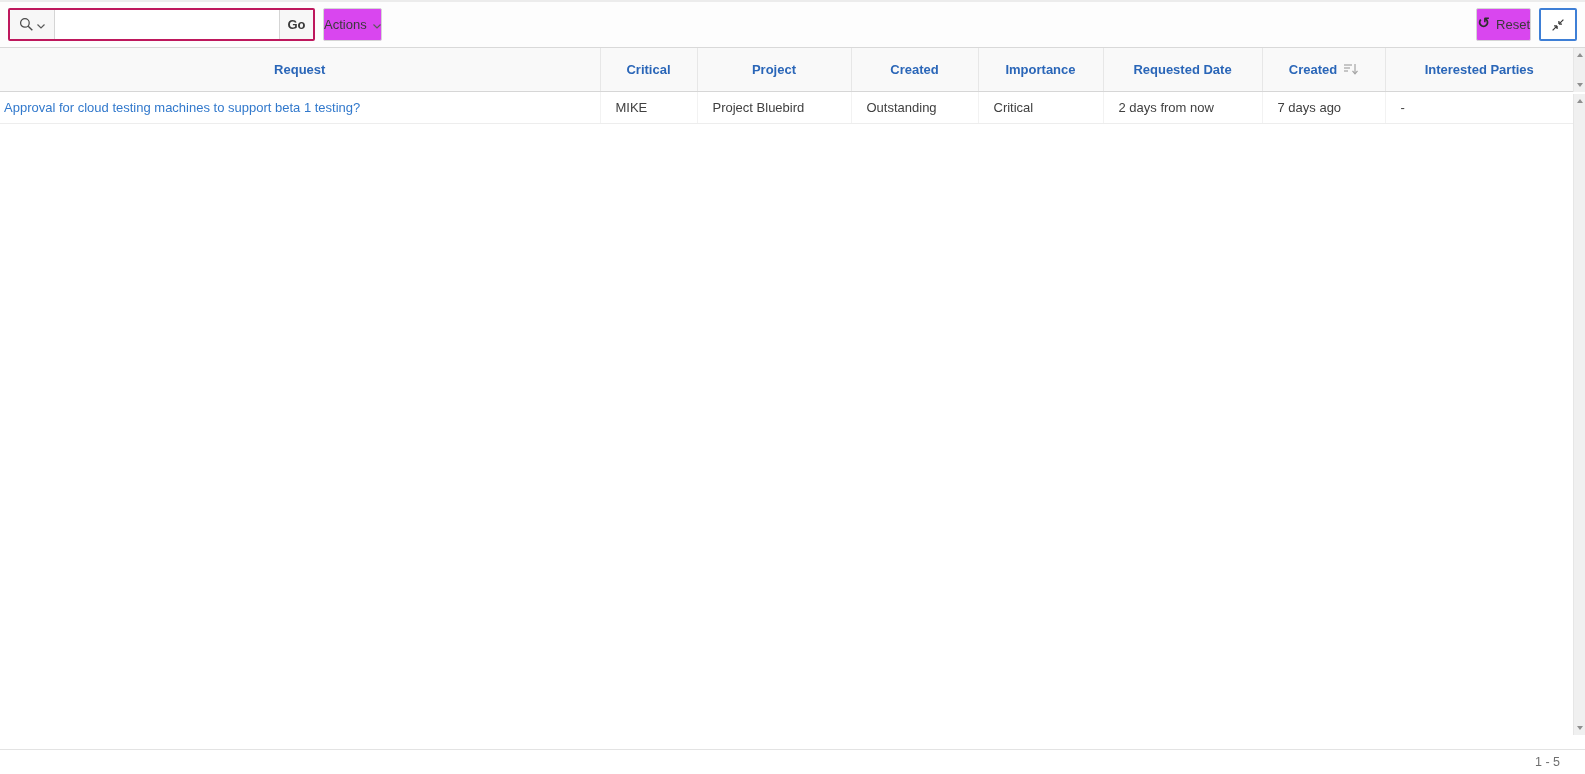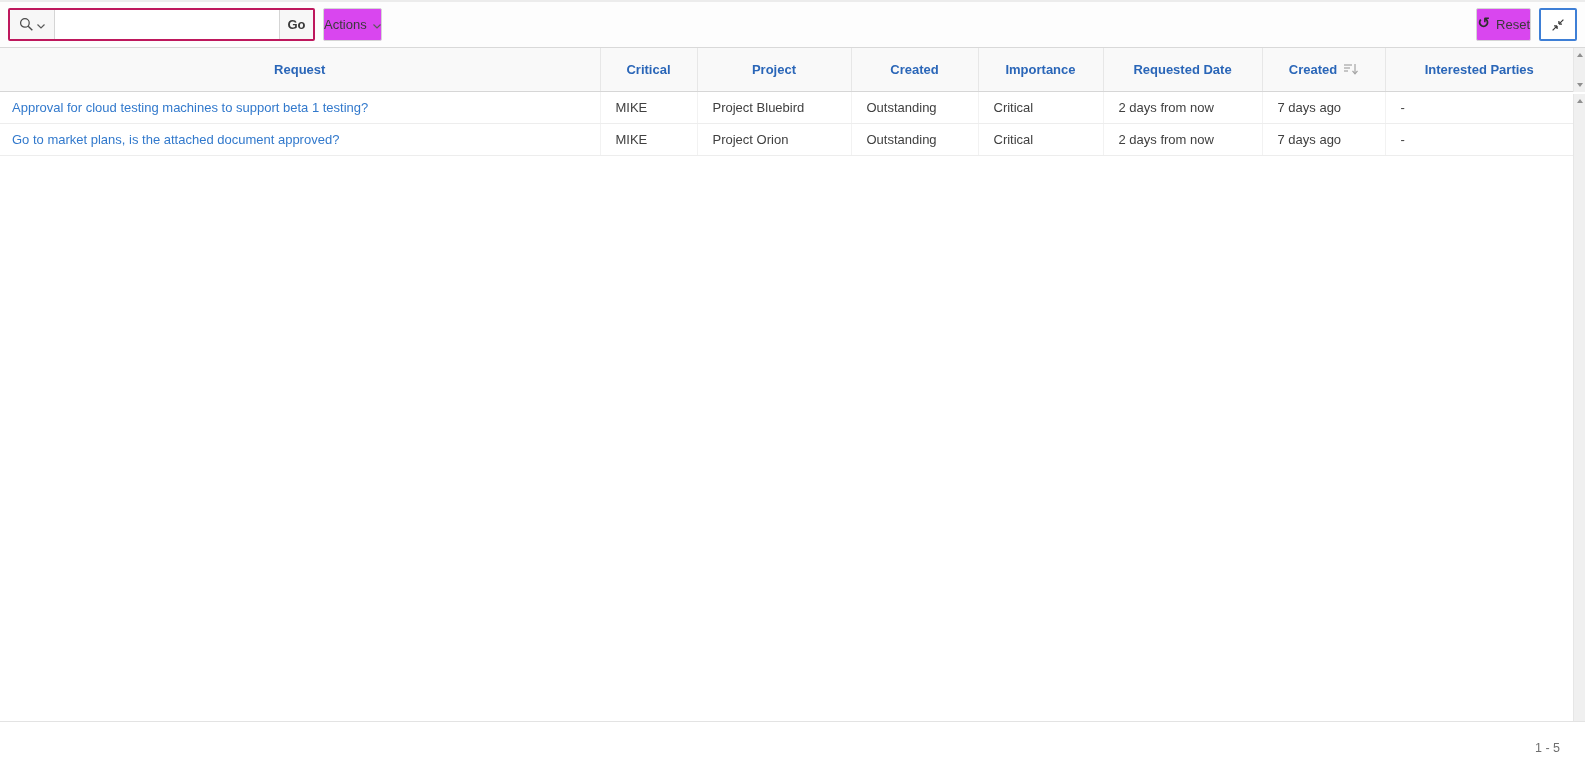--- a/index.html
+++ b/index.html
@@ -69,42 +69,42 @@
     color: #2a66b8; font-weight: bold; font-size: 13px;
     text-align: center; cursor: pointer; white-space: nowrap;
   }
   .grid th:last-child { border-right: none; margin-left: 48px; }
   .grid td {
     height: 32px; border-bottom: 1px solid #ededed; border-right: 1px solid #f2f2f2;
     padding: 0 10px 0 15px; font-size: 13px; color: #404040;
     white-space: nowrap; overflow: hidden;
   }
   .grid td:last-child { border-right: none; }
-  .grid td.col-request { padding-left: 12px; }
+  .grid td.col-request { padding-left: 4px; }
   .req-link { color: #3279cc; text-decoration: none; cursor: pointer; }
   .sort-icon { margin-left: 6px; vertical-align: -2px; }
 
   
   .rail {
     position: absolute; top: 48px; right: 0; width: 12px; bottom: 39px;
     background: #ffffff; display: flex; flex-direction: column;
   }
   .rail-seg {
     background: #f0f0f0; border-left: 1px solid #e6e6e6;
     position: relative;
   }
   .rail-seg-header { height: 44px; margin-bottom: 2px; }
   .rail-seg-body { flex: 1; }
   .tri { position: absolute; left: 50%; transform: translateX(-50%); width: 0; height: 0; }
   .tri-up { border-left: 3.5px solid transparent; border-right: 3.5px solid transparent; border-bottom: 4px solid #8f8f8f; top: 5px; }
   .tri-down { border-left: 3.5px solid transparent; border-right: 3.5px solid transparent; border-top: 4px solid #8f8f8f; bottom: 5px; }
 
   
   .footer {
-    position: absolute; left: 0; right: 0; bottom: 0; height: 53px;
+    position: absolute; left: 0; right: 0; bottom: 0; height: 25px;
     background: #ffffff; border-top: 1px solid #e3e3e3;
     display: flex; align-items: center; justify-content: flex-end;
     padding-right: 25px; color: #6f6f6f; font-size: 12.5px;
   }
 </style>
 </head>
 <body>
 
 <div class="toolbar">
   <div class="search-group">
@@ -184,30 +184,20 @@
         <tr>
           <td class="col-request"><a href="#" class="req-link">Approval for cloud testing machines to support beta 1 testing?</a></td>
           <td class="col-decider">MIKE</td>
           <td class="col-project">Project Bluebird</td>
           <td class="col-status">Outstanding</td>
           <td class="col-importance">Critical</td>
           <td class="col-requested_date">2 days from now</td>
           <td class="col-created">7 days ago</td>
           <td class="col-interested_parties">-</td>
         </tr>
-        <tr>
-          <td class="col-request"><a href="#" class="req-link">Go to market plans, is the attached document approved?</a></td>
-          <td class="col-decider">MIKE</td>
-          <td class="col-project">Project Orion</td>
-          <td class="col-status">Outstanding</td>
-          <td class="col-importance">Critical</td>
-          <td class="col-requested_date">2 days from now</td>
-          <td class="col-created">7 days ago</td>
-          <td class="col-interested_parties">-</td>
-        </tr>
       </tbody>
   </table>
 </div>
 
 <div class="rail">
   <div class="rail-seg rail-seg-header">
     <span class="tri tri-up"></span>
     <span class="tri tri-down"></span>
   </div>
   <div class="rail-seg rail-seg-body">

